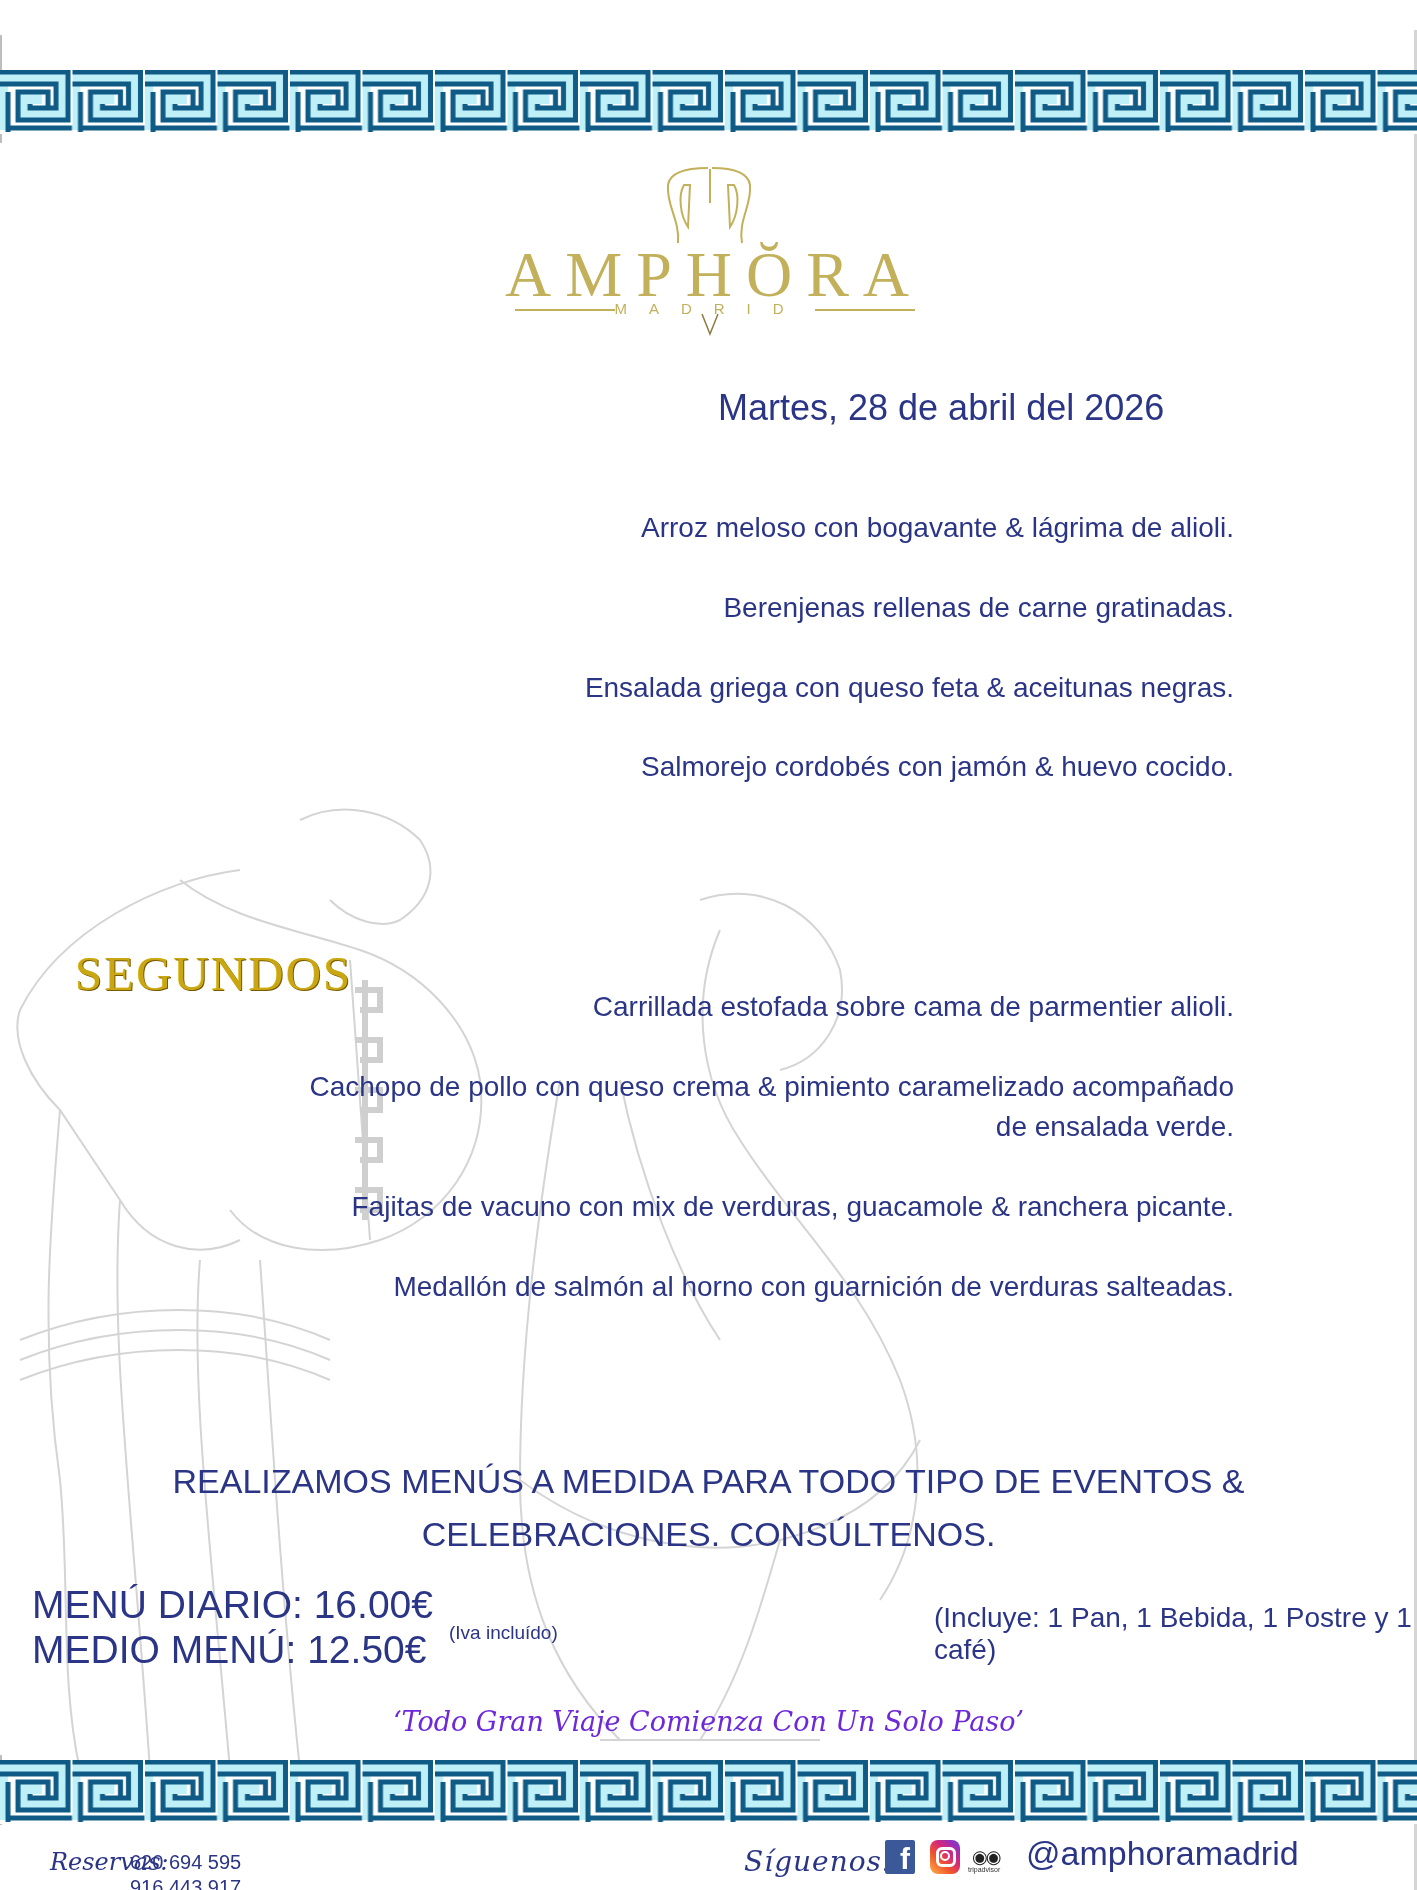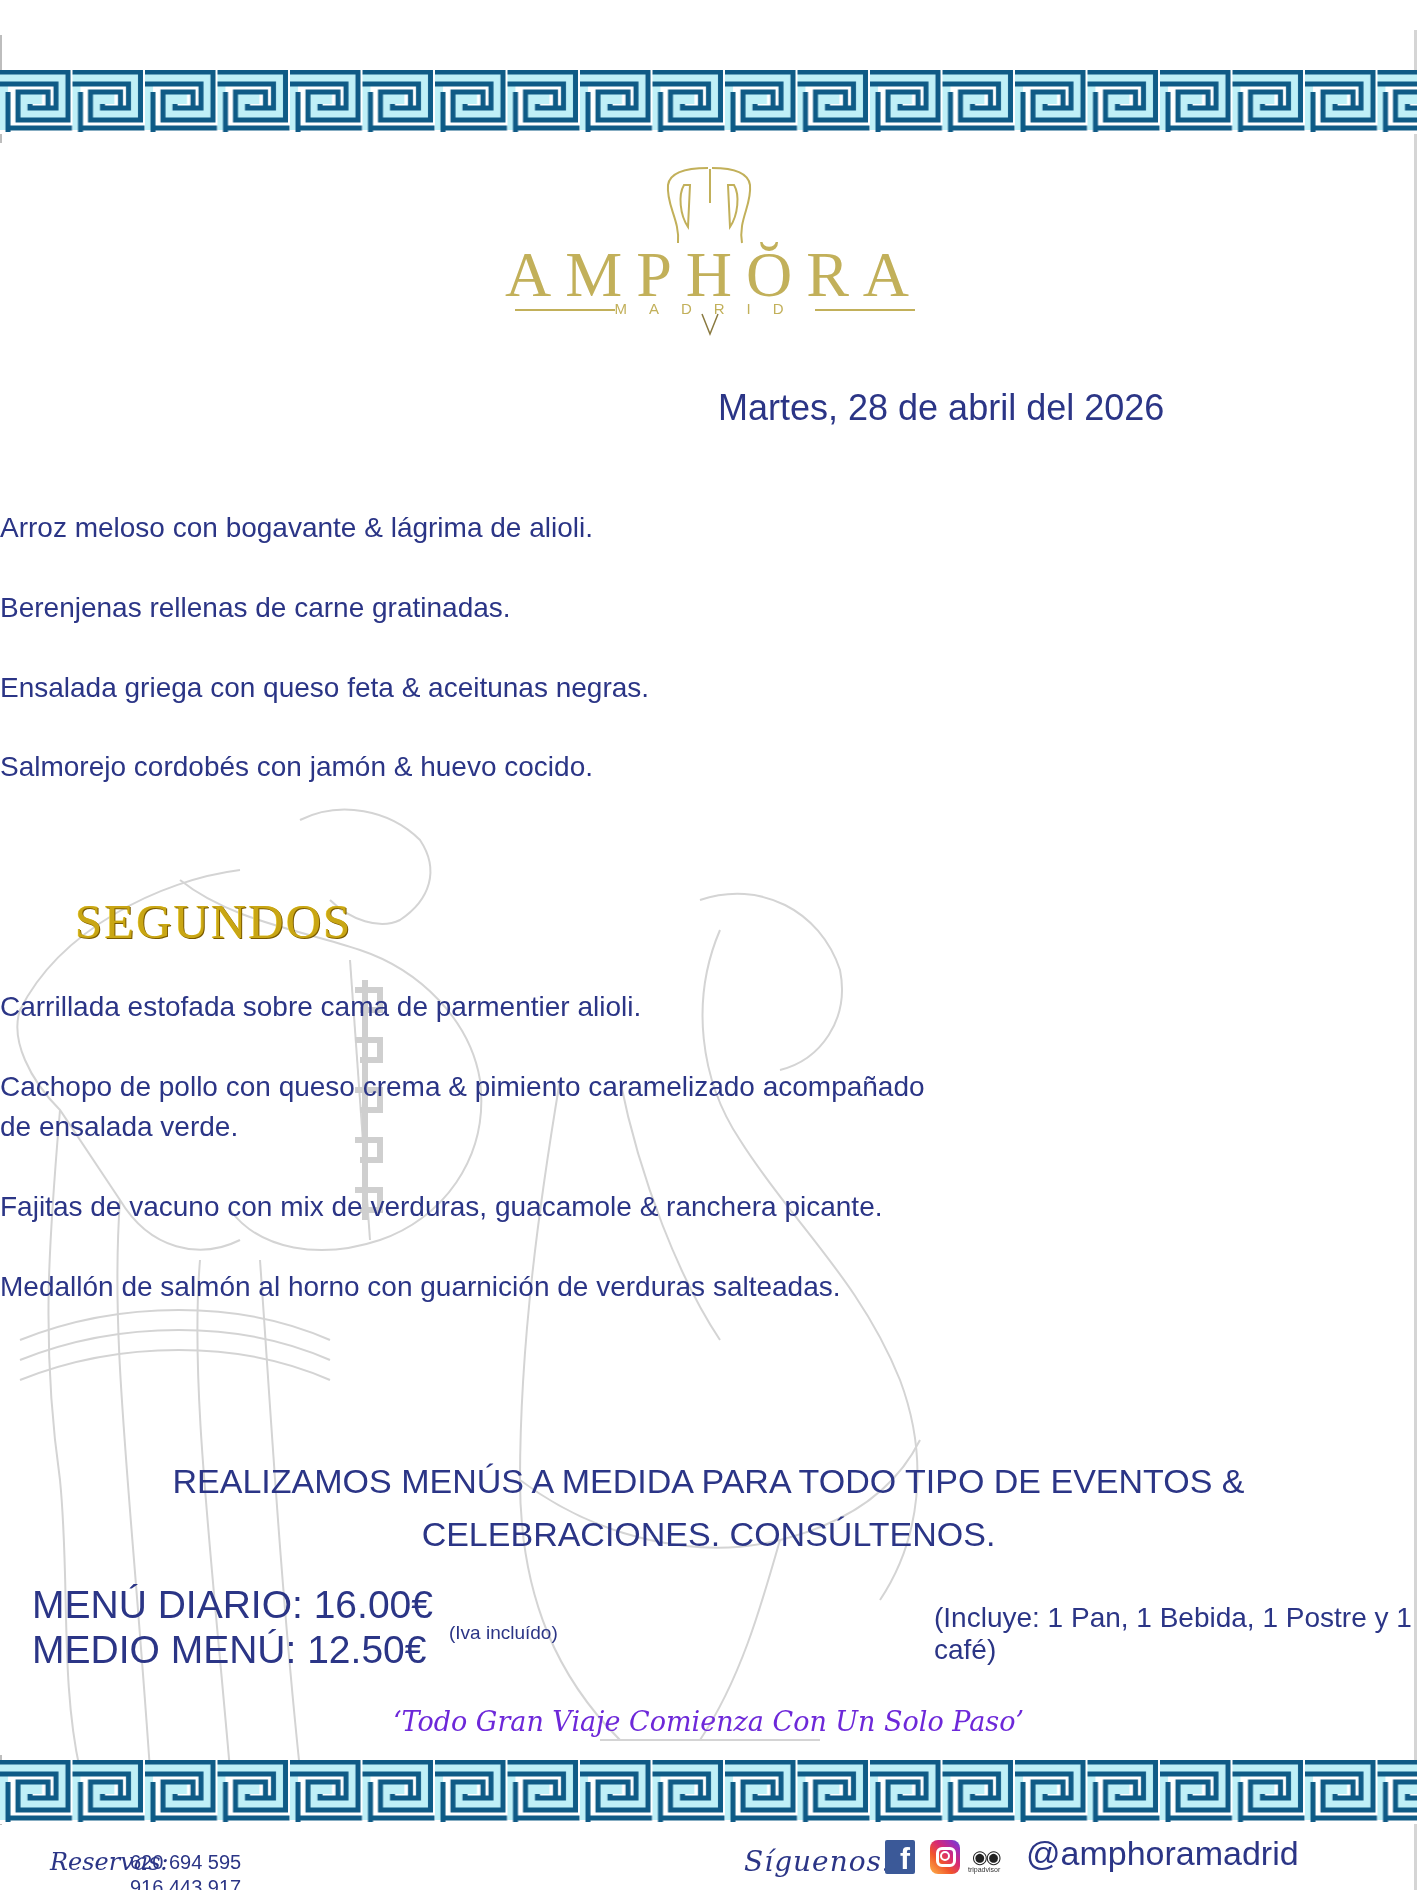--- a/index.html
+++ b/index.html
@@ -22,25 +22,25 @@
                color: #c2b05a; font-weight: normal; }
   .logo-sub { position: absolute; left: 0; top: 140px; width: 410px; text-align: center;
               font-size: 15px; letter-spacing: 22px; color: #c2b05a; }
   .logo-line { position: absolute; top: 149px; height: 2px; background: #c2b05a; width: 100px; }
   .logo-line.l { left: 10px; } .logo-line.r { right: 0px; }
 
   .section-title { position: absolute; font-family: "Liberation Serif", "DejaVu Serif", serif;
                    font-size: 49px; letter-spacing: 2px; color: #c9a614;
                    text-shadow: 1px 1px 0 #7a5a00, -0.5px -0.5px 0 #f5dc4a; }
   .primeros { left: 73px; top: 395px; }
-  .segundos { left: 75px; top: 893px; text-align: right; }
+  .segundos { left: 75px; top: 945px; text-align: right; }
 
   .date { position: absolute; left: 718px; top: 387px; font-size: 36px; color: #2b3586; }
 
-  .dish { position: absolute; left: 0; width: 1234px; text-align: left; font-size: 28px; color: #2b3586; }
+  .dish { position: absolute; left: 0; width: 1234px; text-align: right; font-size: 28px; color: #2b3586; }
 
   .promo { position: absolute; left: 0; width: 1417px; text-align: center; font-size: 34px; line-height: 53px; color: #2b3586; top: 1455px; }
   .price { position: absolute; left: 32px; font-size: 39px; color: #2b3586; }
   .price.one { top: 1583px; }
   .price.two { top: 1628px; }
   .iva { position: absolute; left: 449px; top: 1622px; font-size: 19px; color: #2b3586; }
   .includes { position: absolute; left: 934px; top: 1602px; font-size: 28px; color: #2b3586; }
   .quote { position: absolute; left: 0; width: 1417px; text-align: center; top: 1690px;
            font-family: "DejaVu Serif", serif; font-style: italic; font-size: 27px; color: #6d28d9; margin-top: 16px; }
 

